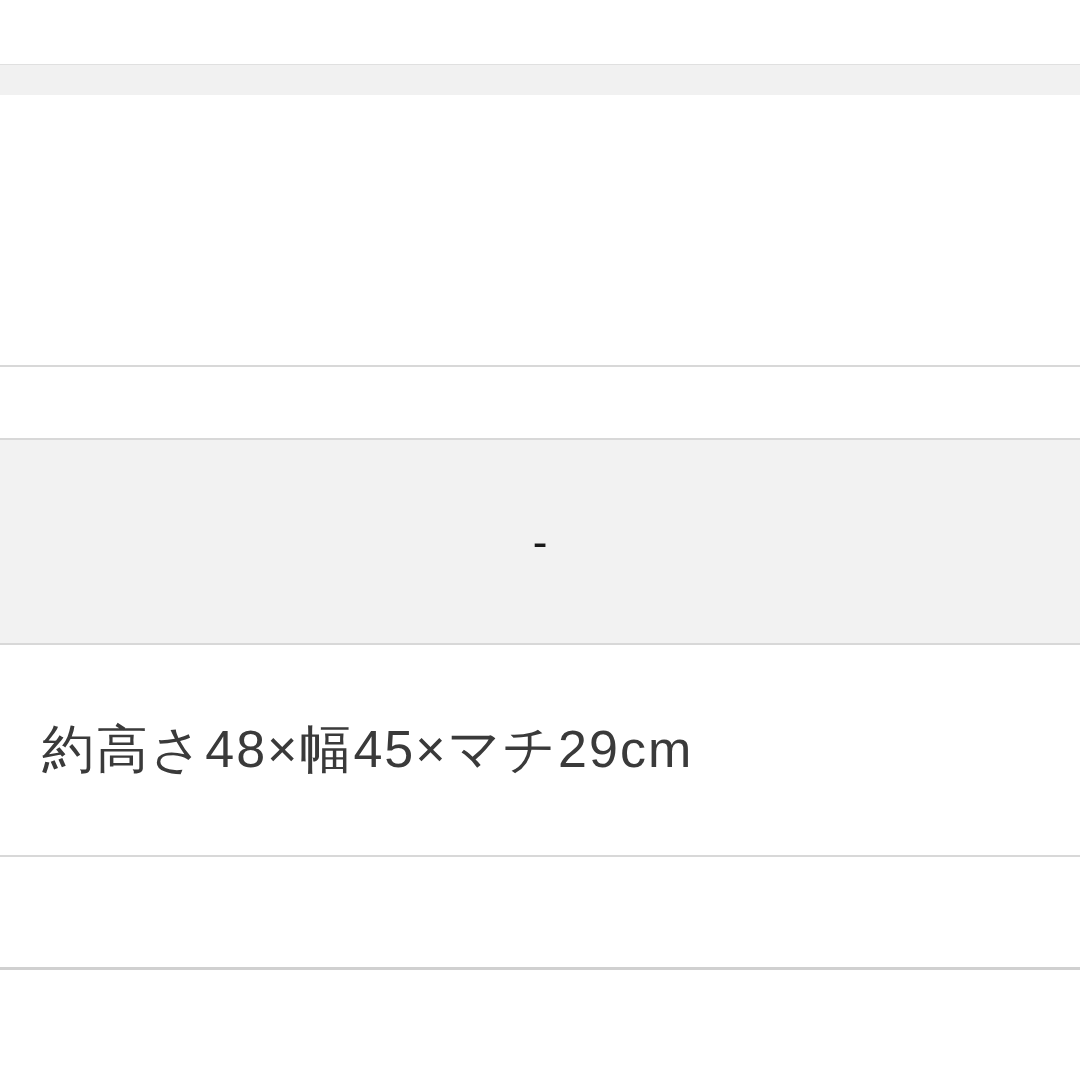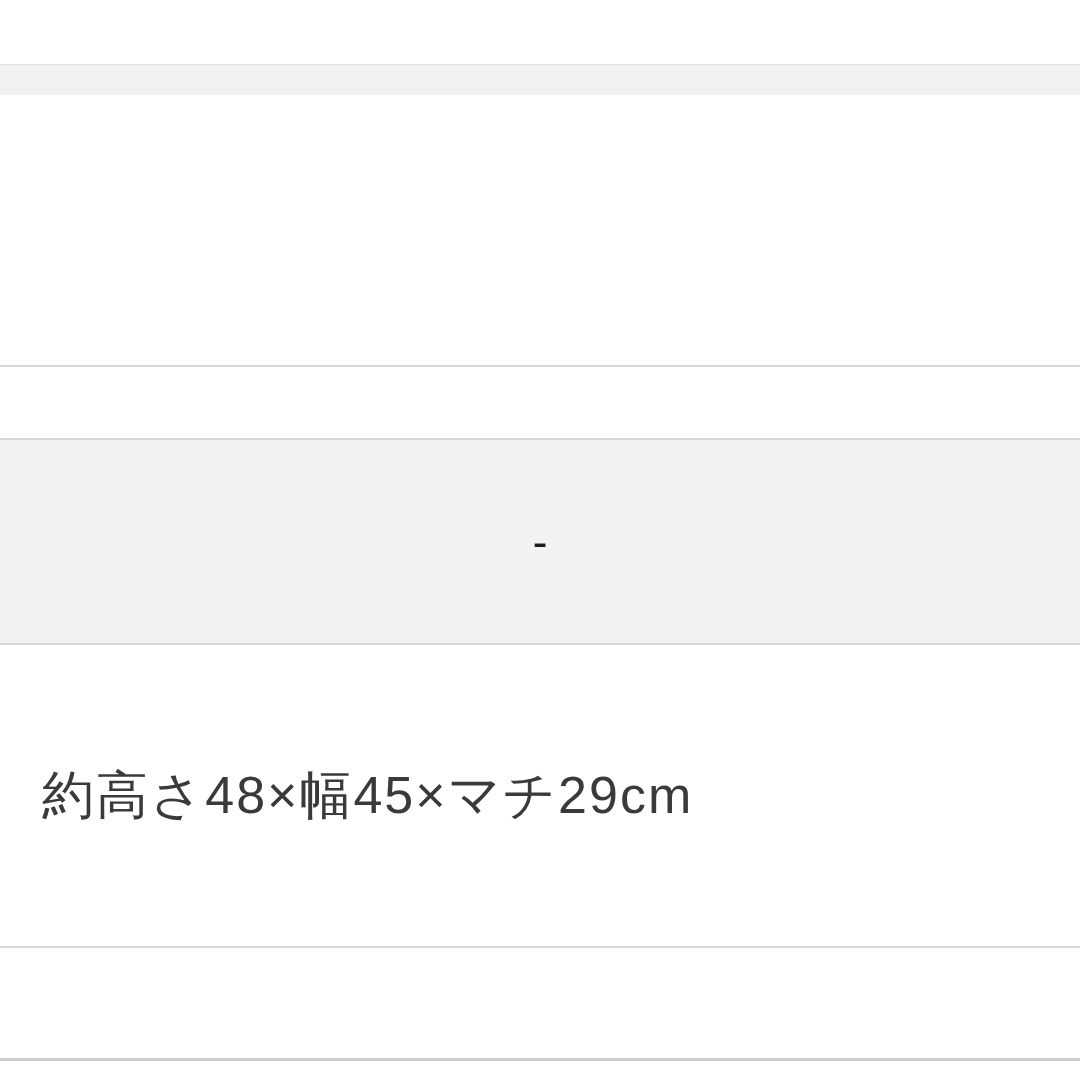--- a/index.html
+++ b/index.html
@@ -47,21 +47,21 @@
       justify-content: center;
       border-bottom: 2px solid #d8d8d8;
     }
     .row-dash .dash {
       font-size: 44px;
       font-weight: 500;
       color: #1a1a1a;
     }
     .row-dimensions {
       background: #ffffff;
-      height: 303px;
+      height: 212px;
       display: flex;
       align-items: center;
       padding-left: 42px;
       border-bottom: 2px solid #d8d8d8;
     }
     .row-dimensions .text {
       font-size: 52px;
       color: #3a3a3a;
       letter-spacing: 2px;
       font-weight: 400;

